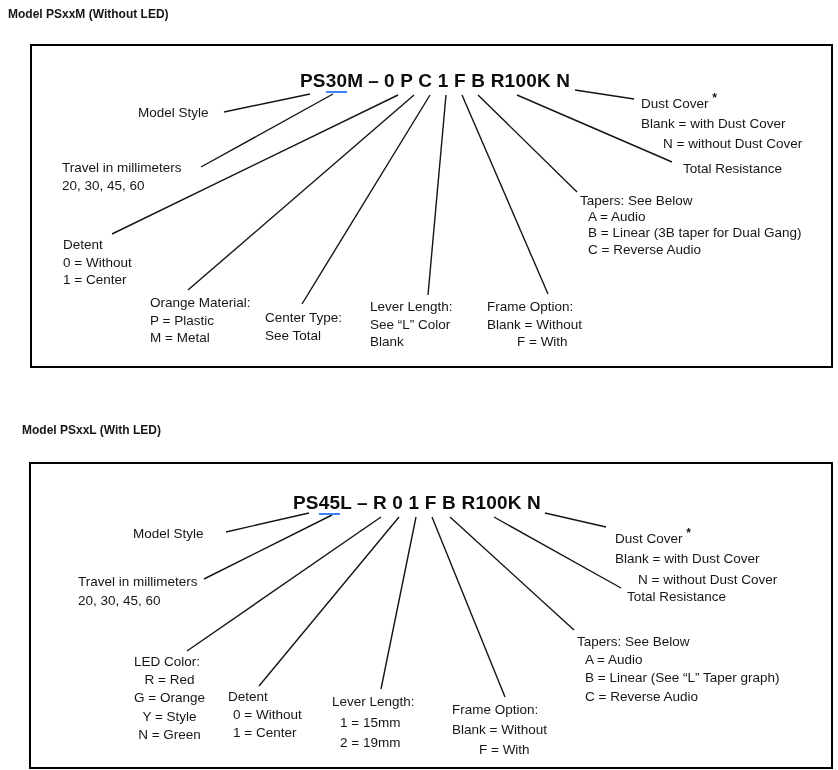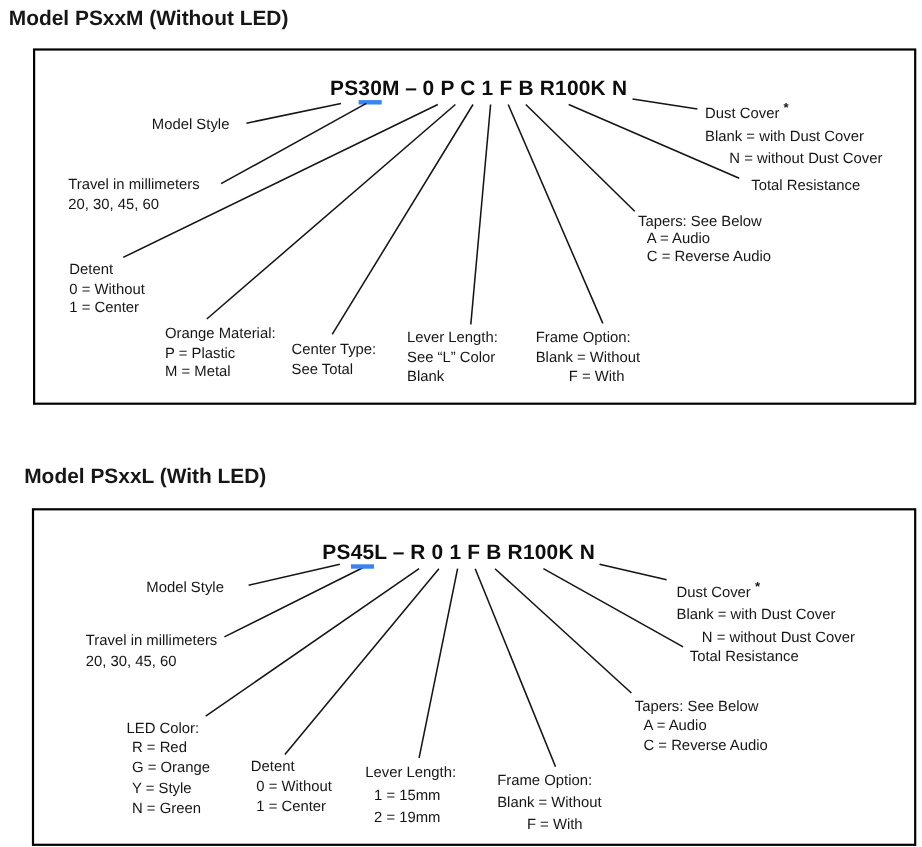--- a/index.html
+++ b/index.html
@@ -1,26 +1,26 @@
 <!DOCTYPE html>
 <html><head>
 <meta charset="utf-8">
 <style>
   html,body{margin:0;padding:0;background:#ffffff;}
   .page{
     position:relative;width:838px;height:770px;background:#ffffff;
     font-family:"Liberation Sans",sans-serif;color:#161616;overflow:hidden;
   }
-  .heading{position:absolute;font-weight:bold;font-size:19px;white-space:nowrap;}
+  .heading{position:absolute;font-weight:bold;font-size:12px;white-space:nowrap;}
   .pnbox{position:absolute;border:2px solid #000;background:transparent;}
   .code{
     position:absolute;font-weight:bold;font-size:19px;letter-spacing:.2px;
     white-space:nowrap;color:#0d0d0d;
   }
-  .code .u{border-bottom:4px solid #3b82f6;}
+  .code .u{border-bottom:2px solid #3b82f6;}
   .code .sep{margin:0 5px;}
   .callout{position:absolute;font-size:13.5px;line-height:17.5px;white-space:nowrap;}
   .lh16 .ln{line-height:16.2px;}
   .lh18 .ln{line-height:18.2px;}
   .lh19 .ln{line-height:19px;}
   .lh20 .ln{line-height:20px;}
   .lh21 .ln{line-height:20.5px;}
   .i5{padding-left:5px;}
   .i8{padding-left:8px;}
   .i22{padding-left:22px;}
@@ -100,20 +100,21 @@
 
   <div class="callout" style="left:487px;top:298px;">
     <div class="ln">Frame Option:</div>
     <div class="ln">Blank = Without</div>
     <div class="ln i30">F = With</div>
   </div>
 
   <div class="callout lh16" style="left:580px;top:193px;">
     <div class="ln">Tapers: See Below</div>
     <div class="ln i8">A = Audio</div>
+    <div class="ln i8">B = Linear (3B taper for Dual Gang)</div>
     <div class="ln i8">C = Reverse Audio</div>
   </div>
 
   <div class="callout" style="left:683px;top:160px;">
     <div class="ln">Total Resistance</div>
   </div>
 
   <div class="callout lh20" style="left:641px;top:88px;">
     <div class="ln"><span>Dust Cover</span> <sup class="ast">*</sup></div>
     <div class="ln">Blank = with Dust Cover</div>
@@ -130,21 +131,21 @@
 
   <div class="callout" style="left:133px;top:525px;">
     <div class="ln">Model Style</div>
   </div>
 
   <div class="callout lh19" style="left:78px;top:572px;">
     <div class="ln">Travel in millimeters</div>
     <div class="ln">20, 30, 45, 60</div>
   </div>
 
-  <div class="callout lh18" style="left:115px;top:653px;">
+  <div class="callout lh18" style="left:129px;top:653px;text-align:center;">
     <div class="ln">LED Color:</div>
     <div class="ln i5">R = Red</div>
     <div class="ln i5">G = Orange</div>
     <div class="ln i5">Y = Style</div>
     <div class="ln i5">N = Green</div>
   </div>
 
   <div class="callout lh18" style="left:228px;top:688px;">
     <div class="ln">Detent</div>
     <div class="ln i5">0 = Without</div>
@@ -159,20 +160,21 @@
 
   <div class="callout lh20" style="left:452px;top:700px;">
     <div class="ln">Frame Option:</div>
     <div class="ln">Blank = Without</div>
     <div class="ln i27">F = With</div>
   </div>
 
   <div class="callout lh18" style="left:577px;top:633px;">
     <div class="ln">Tapers: See Below</div>
     <div class="ln i8">A = Audio</div>
+    <div class="ln i8">B = Linear (See “L” Taper graph)</div>
     <div class="ln i8">C = Reverse Audio</div>
   </div>
 
   <div class="callout" style="left:627px;top:588px;">
     <div class="ln">Total Resistance</div>
   </div>
 
   <div class="callout lh21" style="left:615px;top:523px;">
     <div class="ln"><span>Dust Cover</span> <sup class="ast">*</sup></div>
     <div class="ln">Blank = with Dust Cover</div>

